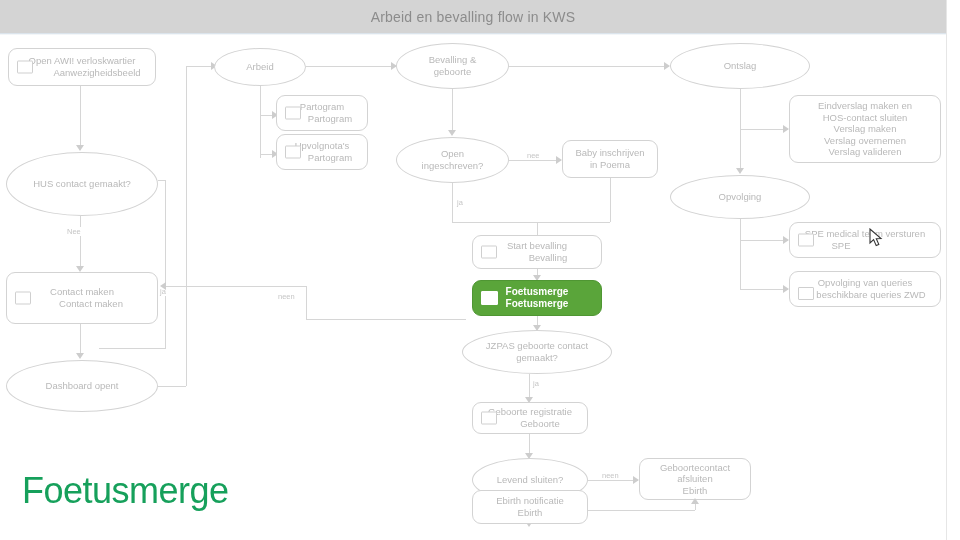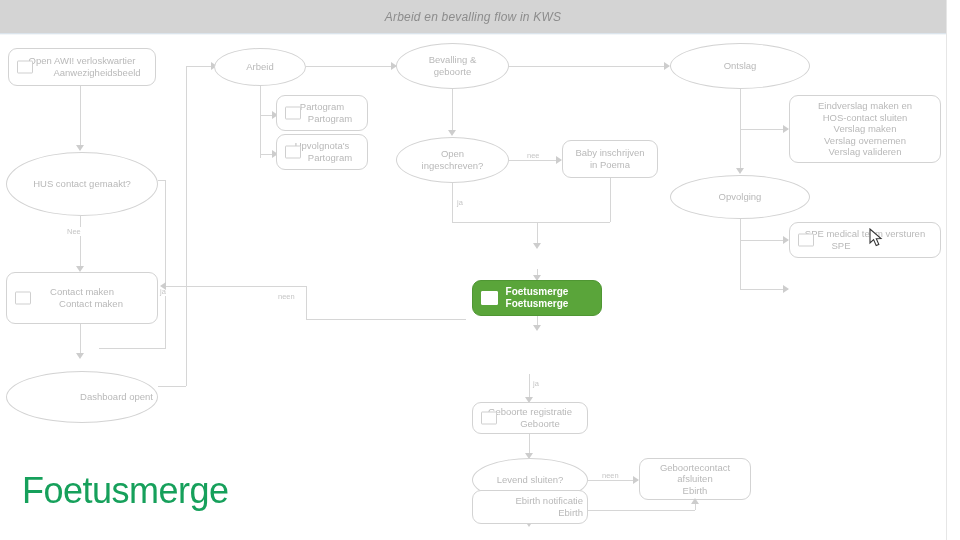--- a/index.html
+++ b/index.html
@@ -10,23 +10,22 @@
   #stage{position:relative;width:960px;height:540px;background:#fff;}
 
   
   .titlebar{
     position:absolute;left:0;top:0;width:946px;height:33px;
     background:#d4d4d4;
   }
   .titlebar .title{
     position:absolute;left:0;top:0;width:946px;height:33px;
     display:flex;align-items:center;justify-content:center;
-    font-size:12px;color:#8c8c8c;letter-spacing:.2px;
+    font-size:14px;color:#8c8c8c;letter-spacing:.2px;
     white-space:nowrap;
-    font-style:italic;
   }
   .titlebar-underline{
     position:absolute;left:0;top:33px;width:946px;height:2px;
     background:linear-gradient(to bottom,#cfdbe6,#ffffff);
   }
   .right-rule{
     position:absolute;left:946px;top:0;width:1px;height:540px;background:#e6e6e6;
   }
 
   
@@ -123,21 +122,21 @@
 
     <div class="node rect" style="left:6px;top:237px;width:152px;height:52px;">
       <span class="glyph"></span>
       <span class="ln">Contact maken</span>
       <span class="ln" style="margin-left:18px;">Contact maken</span>
     </div>
 
     <div class="ln-v" style="left:80px;top:289px;height:32px;"></div>
     <div class="arrow down" style="left:76px;top:318px;"></div>
 
-    <div class="node ellipse" style="left:6px;top:336px;width:152px;height:52px;align-items:flex-end;">
+    <div class="node ellipse" style="left:6px;top:325px;width:152px;height:52px;">
       <span class="ln">Dashboard opent</span>
     </div>
 
     <div class="ln-v" style="left:165px;top:145px;height:168px;"></div>
     <div class="ln-h" style="left:158px;top:145px;width:8px;"></div>
     <div class="ln-h" style="left:99px;top:313px;width:67px;"></div>
     <div class="edge-label" style="left:159px;top:252px;">ja</div>
 
     <div class="ln-h" style="left:158px;top:351px;width:28px;"></div>
     <div class="ln-v" style="left:186px;top:31px;height:320px;"></div>
@@ -197,33 +196,42 @@
       <span class="ln">in Poema</span>
     </div>
 
     <div class="ln-v" style="left:452px;top:148px;height:39px;"></div>
     <div class="edge-label" style="left:456px;top:163px;">ja</div>
     <div class="ln-h" style="left:452px;top:187px;width:158px;"></div>
     <div class="ln-v" style="left:610px;top:143px;height:44px;"></div>
     <div class="ln-v" style="left:537px;top:187px;height:24px;"></div>
     <div class="arrow down" style="left:533px;top:208px;"></div>
 
+    <div class="node rect" style="left:472px;top:200px;width:130px;height:34px;">
+      <span class="glyph"></span>
+      <span class="ln">Start bevalling</span>
+      <span class="ln" style="margin-left:22px;">Bevalling</span>
+    </div>
 
     <div class="ln-v" style="left:537px;top:234px;height:11px;"></div>
     <div class="arrow down" style="left:533px;top:240px;"></div>
 
     <div class="node rect green" style="left:472px;top:245px;width:130px;height:36px;">
       <span class="glyph"></span>
       <span class="ln">Foetusmerge</span>
       <span class="ln">Foetusmerge</span>
     </div>
 
     <div class="ln-v" style="left:537px;top:281px;height:13px;"></div>
     <div class="arrow down" style="left:533px;top:290px;"></div>
 
+    <div class="node ellipse" style="left:462px;top:295px;width:150px;height:44px;">
+      <span class="ln">JZPAS geboorte contact</span>
+      <span class="ln">gemaakt?</span>
+    </div>
 
     <div class="ln-v" style="left:529px;top:339px;height:26px;"></div>
     <div class="edge-label" style="left:532px;top:344px;">ja</div>
     <div class="arrow down" style="left:525px;top:362px;"></div>
 
     <div class="node rect" style="left:472px;top:367px;width:116px;height:32px;">
       <span class="glyph"></span>
       <span class="ln">Geboorte registratie</span>
       <span class="ln" style="margin-left:20px;">Geboorte</span>
     </div>
@@ -242,21 +250,21 @@
     <div class="node rect" style="left:639px;top:423px;width:112px;height:42px;">
       <span class="ln">Geboortecontact</span>
       <span class="ln">afsluiten</span>
       <span class="ln">Ebirth</span>
     </div>
 
     <div class="ln-v" style="left:529px;top:467px;height:22px;"></div>
     <div class="edge-label" style="left:532px;top:472px;">ja</div>
     <div class="arrow down" style="left:525px;top:486px;"></div>
 
-    <div class="node rect" style="left:472px;top:455px;width:116px;height:34px;top:455px;align-items:flex-end;">
+    <div class="node rect" style="left:472px;top:455px;width:116px;height:34px;top:455px;">
       <span class="ln">Ebirth notificatie</span>
       <span class="ln">Ebirth</span>
     </div>
 
     <div class="ln-h" style="left:588px;top:475px;width:107px;"></div>
     <div class="ln-v" style="left:695px;top:468px;height:7px;"></div>
     <div class="arrow up" style="left:691px;top:463px;"></div>
 
     <div class="ln-h" style="left:509px;top:31px;width:160px;"></div>
     <div class="arrow right" style="left:664px;top:27px;"></div>
@@ -287,20 +295,25 @@
     <div class="arrow right" style="left:783px;top:201px;"></div>
     <div class="ln-h" style="left:740px;top:254px;width:48px;"></div>
     <div class="arrow right" style="left:783px;top:250px;"></div>
 
     <div class="node rect" style="left:789px;top:187px;width:152px;height:36px;">
       <span class="glyph"></span>
       <span class="ln">SPE medical team versturen</span>
       <span class="ln" style="margin-left:-48px;">SPE</span>
     </div>
 
+    <div class="node rect" style="left:789px;top:236px;width:152px;height:36px;">
+      <span class="glyph g2"></span>
+      <span class="ln">Opvolging van queries</span>
+      <span class="ln" style="margin-left:12px;">beschikbare queries ZWD</span>
+    </div>
 
   </div>
 
   <div class="big-heading">Foetusmerge</div>
 
   <div class="cursor">
     <svg width="18" height="22" viewBox="0 0 18 22">
       <path d="M1 1 L1 15 L4.6 11.6 L7.2 17.6 L9.8 16.4 L7.3 10.8 L12 10.6 Z" fill="#ffffff" stroke="#333333" stroke-width="1.1"></path>
     </svg>
   </div>

